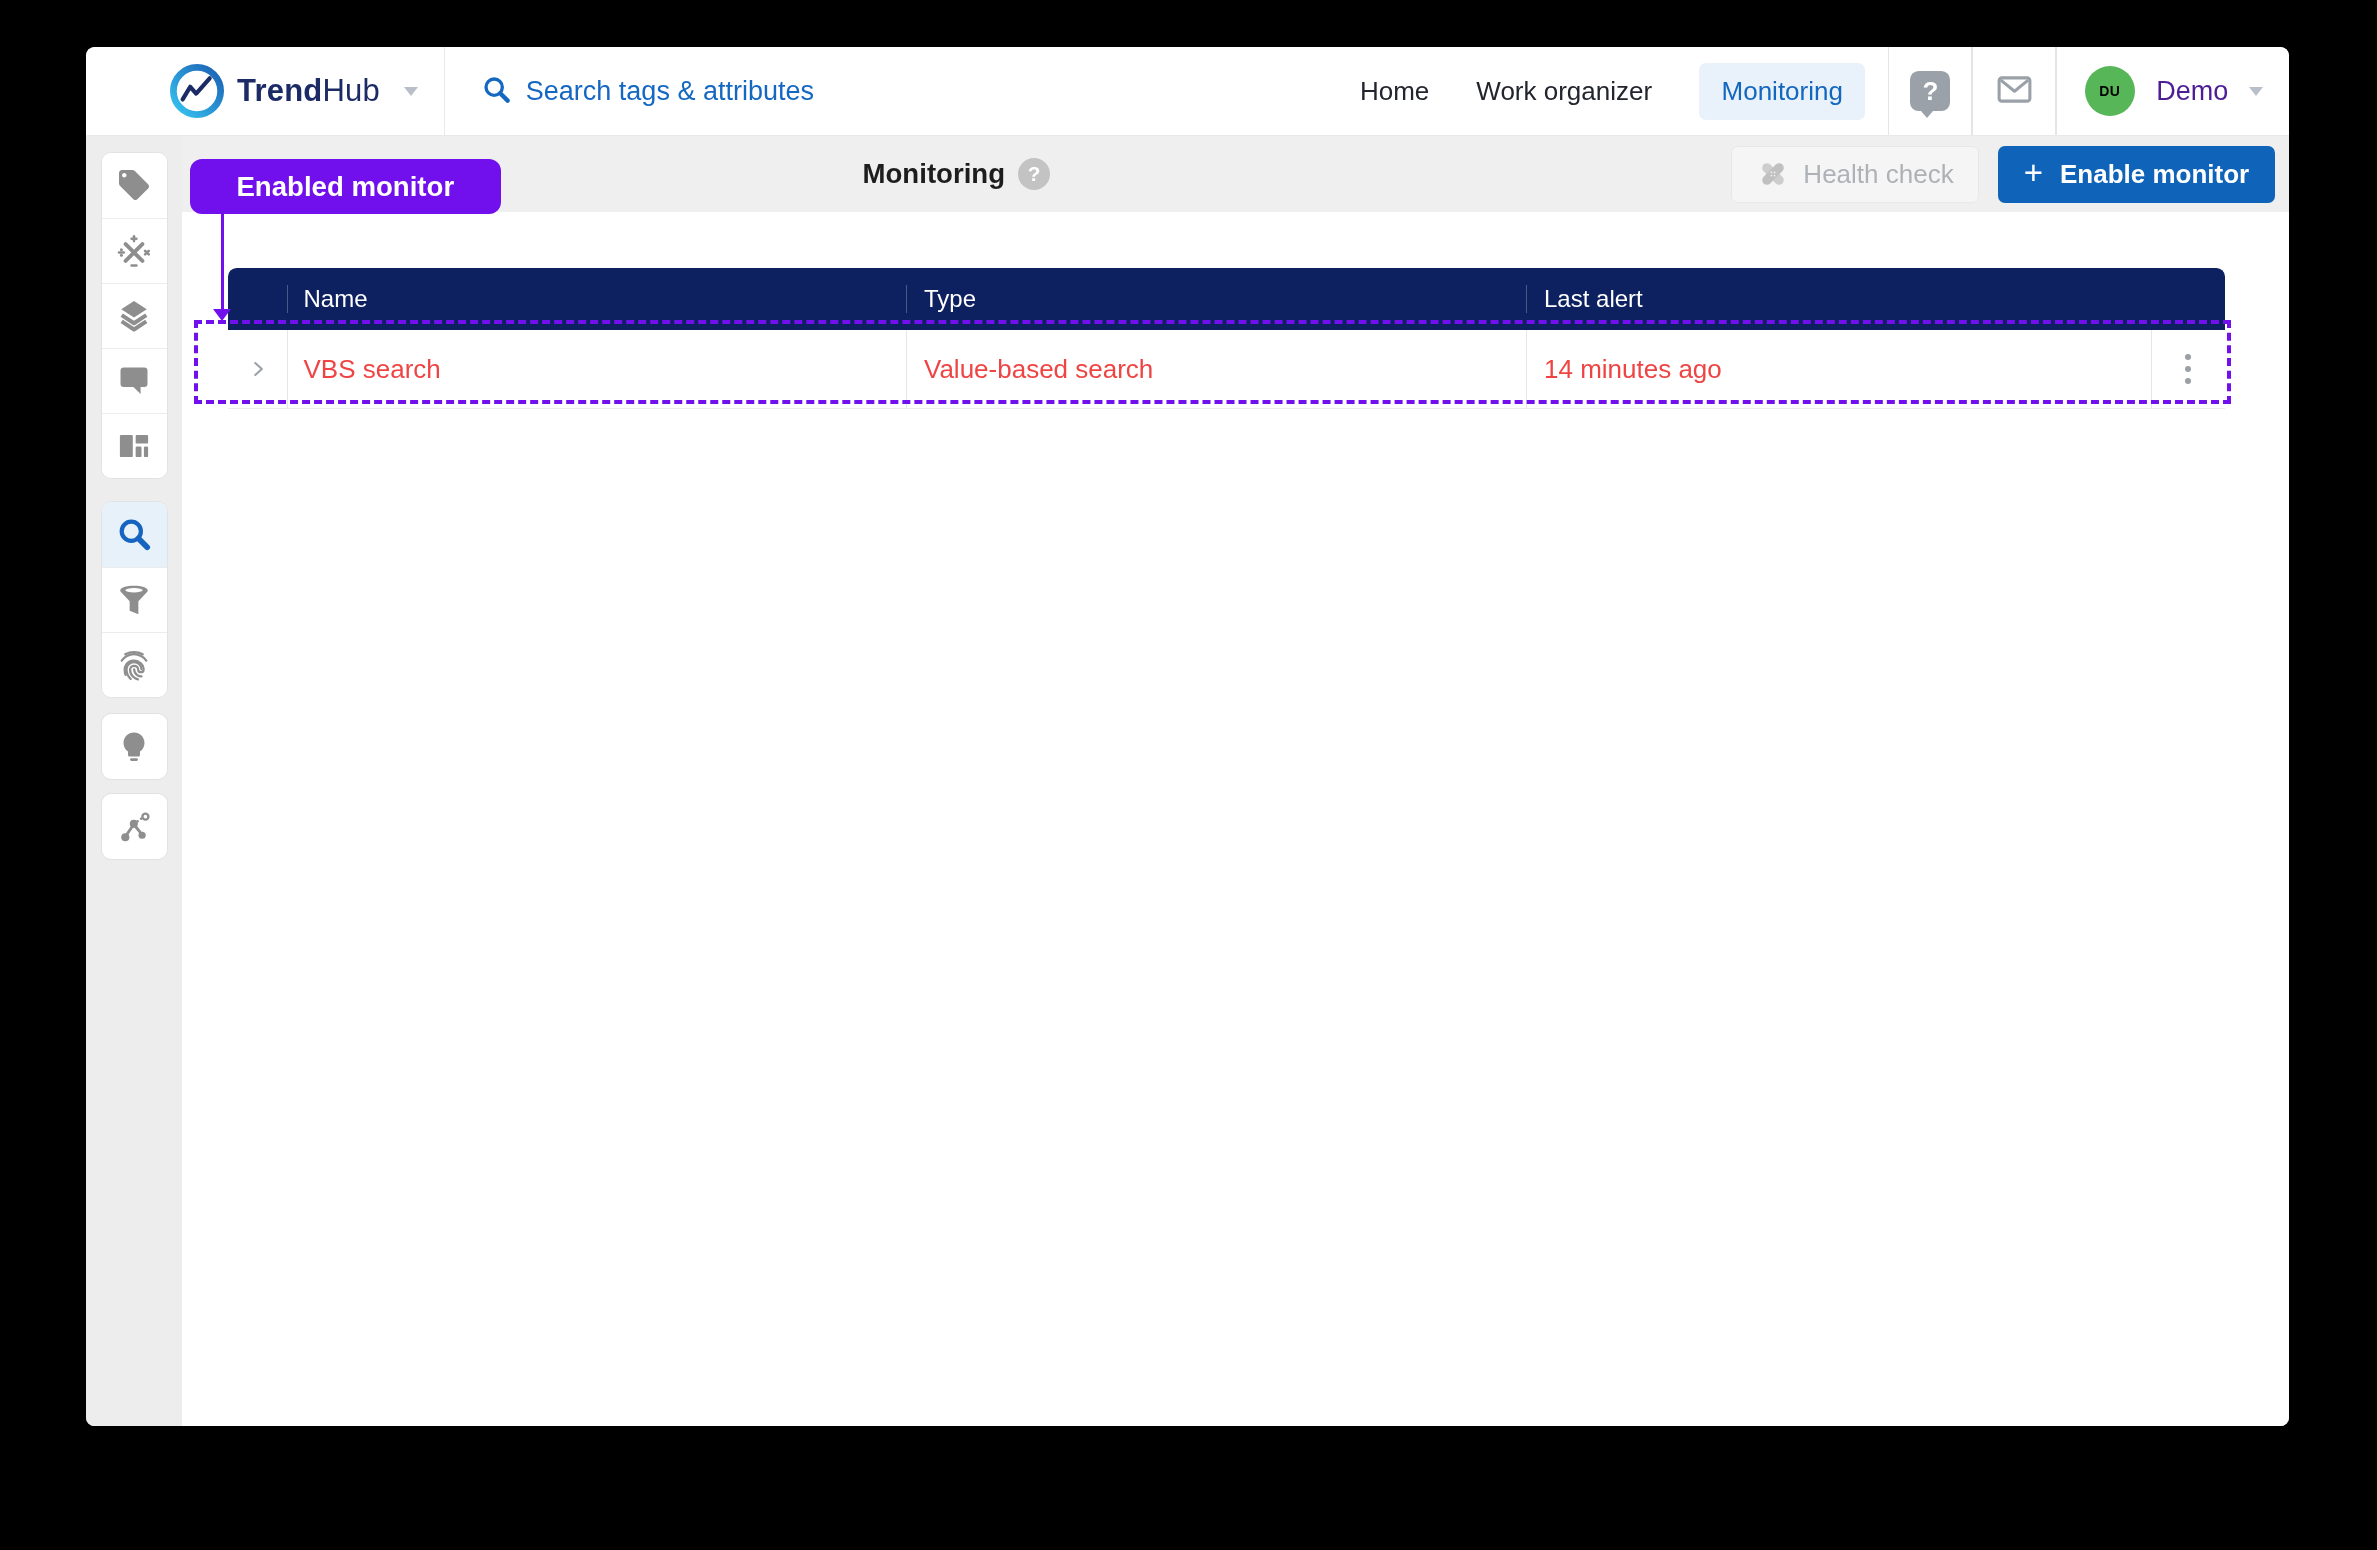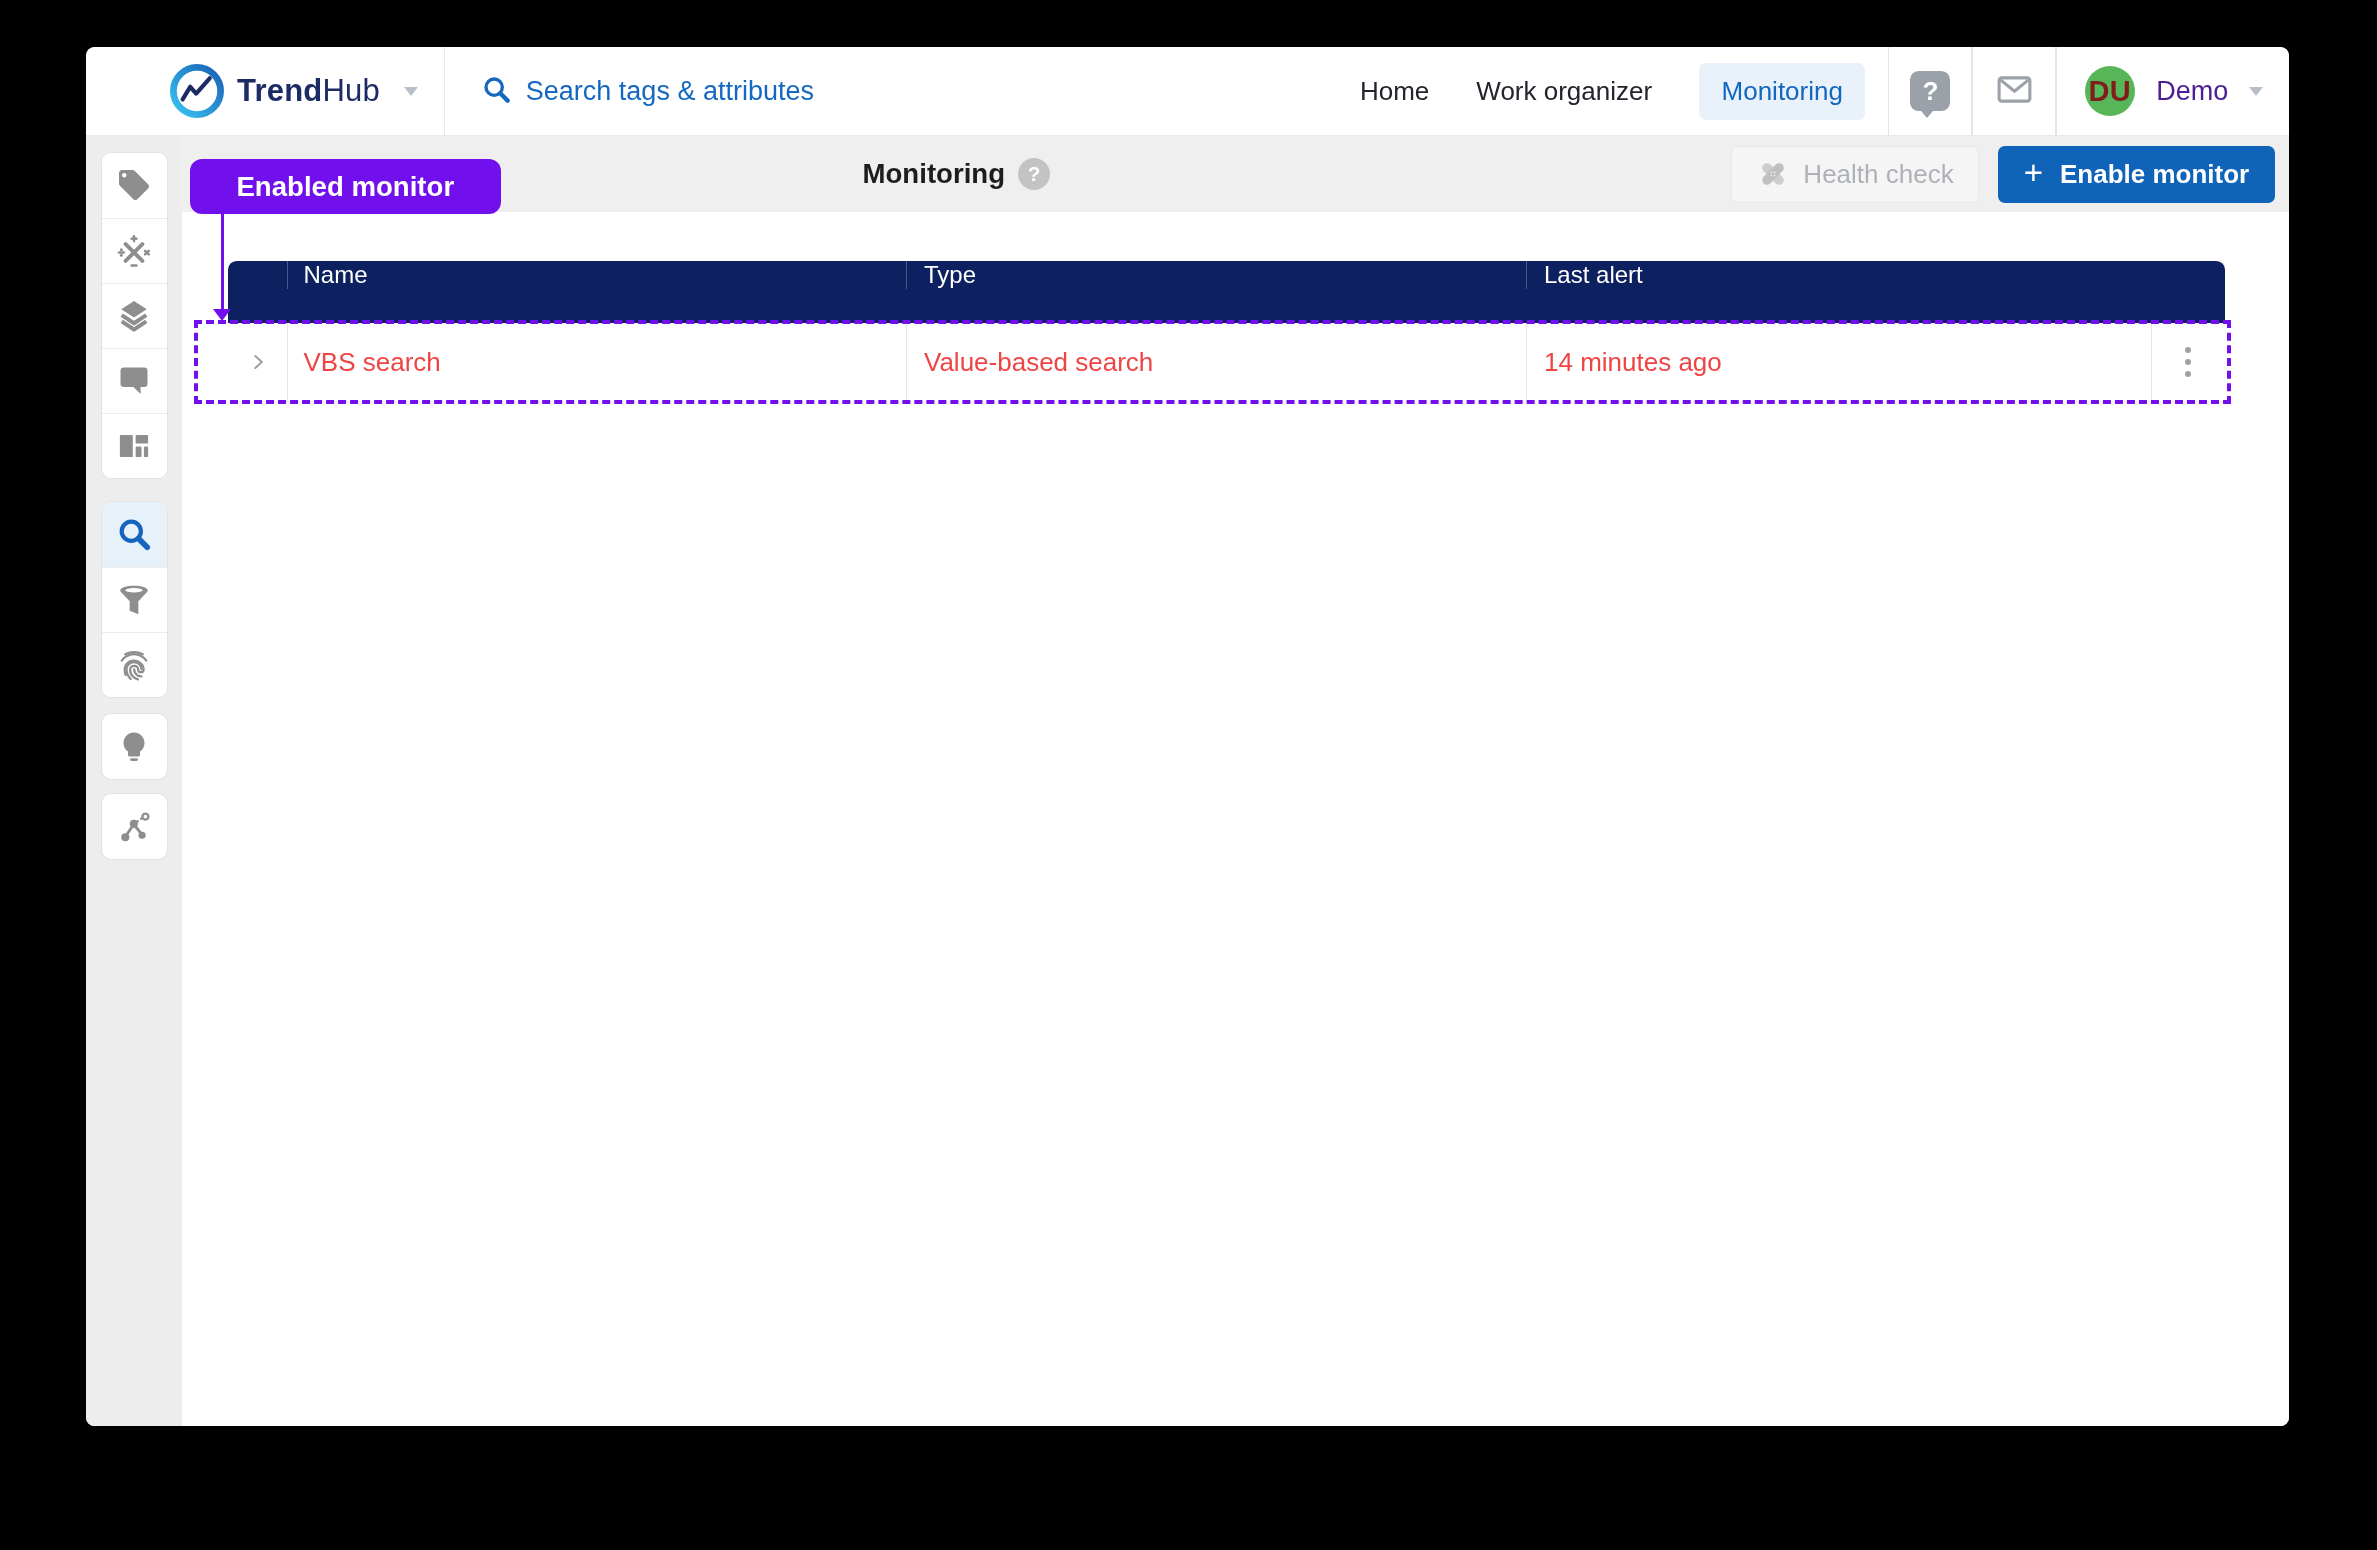--- a/index.html
+++ b/index.html
@@ -55,21 +55,21 @@
     position: relative; width: 40px; height: 40px; background: #9ba1a8; border-radius: 8.6px;
     color: #fff; font-size: 26px; font-weight: bold; display: flex; align-items: center; justify-content: center;
   }
   .help-bubble::after {
     content: ""; position: absolute; left: 10.3px; bottom: -6.9px;
     border-left: 6.9px solid transparent; border-right: 6.9px solid transparent; border-top: 7.8px solid #9ba1a8;
   }
   .user-menu { display: flex; align-items: center; padding: 0 26px 0 28px; cursor: pointer; }
   .avatar {
     width: 50px; height: 50px; border-radius: 50%; background: #57b657;
-    color: #7f1d1d; font-size: 29px; font-weight: bold;
+    color: #000000; font-size: 14px; font-weight: bold;
     display: flex; align-items: center; justify-content: center; letter-spacing: 0.4px;
   }
   .user-name { margin-left: 21.5px; font-size: 27px; color: #4c1d95; }
   .user-menu .caret { margin-left: 20.7px; }
 
   
   .app-body { flex: 1; display: flex; min-height: 0; }
 
   
   .sidebar { flex: 0 0 96px; background: #ededed; padding-top: 15.5px; display: flex; flex-direction: column; align-items: center; }
@@ -109,21 +109,21 @@
     padding: 0 26px; gap: 17px;
   }
   .btn-primary .plus { font-size: 33px; font-weight: normal; line-height: 1; margin-top: -2.6px; }
 
   .content { flex: 1; background: #fff; position: relative; }
 
   
   .table { position: absolute; left: 46px; top: 49px; width: 1997px; }
   .t-head {
     display: flex; height: 62px; background: #0d2160; color: #fff;
-    border-radius: 8.6px 8.6px 0 0; align-items: flex-start;
+    border-radius: 8.6px 8.6px 0 0; align-items: center; margin-top: 7px;
   }
   .t-head .cell { display: flex; align-items: center; font-size: 24px; }
   .t-head .cell + .cell { border-left: 1.7px solid rgba(255,255,255,.25); }
   .t-row { display: flex; height: 79px; background: #fff; border-bottom: 1.7px solid #ececec; align-items: stretch; cursor: pointer; }
   .t-row .cell { display: flex; align-items: center; font-size: 26px; color: #ef4444; }
   .t-row .cell + .cell { border-left: 1.7px solid #e6e6e6; }
   .c-expand { flex: 0 0 59px; justify-content: center; }
   .c-name { flex: 0 0 619px; padding-left: 15.5px; }
   .c-type { flex: 0 0 620px; padding-left: 17px; }
   .c-alert { flex: 0 0 625px; padding-left: 17px; }

